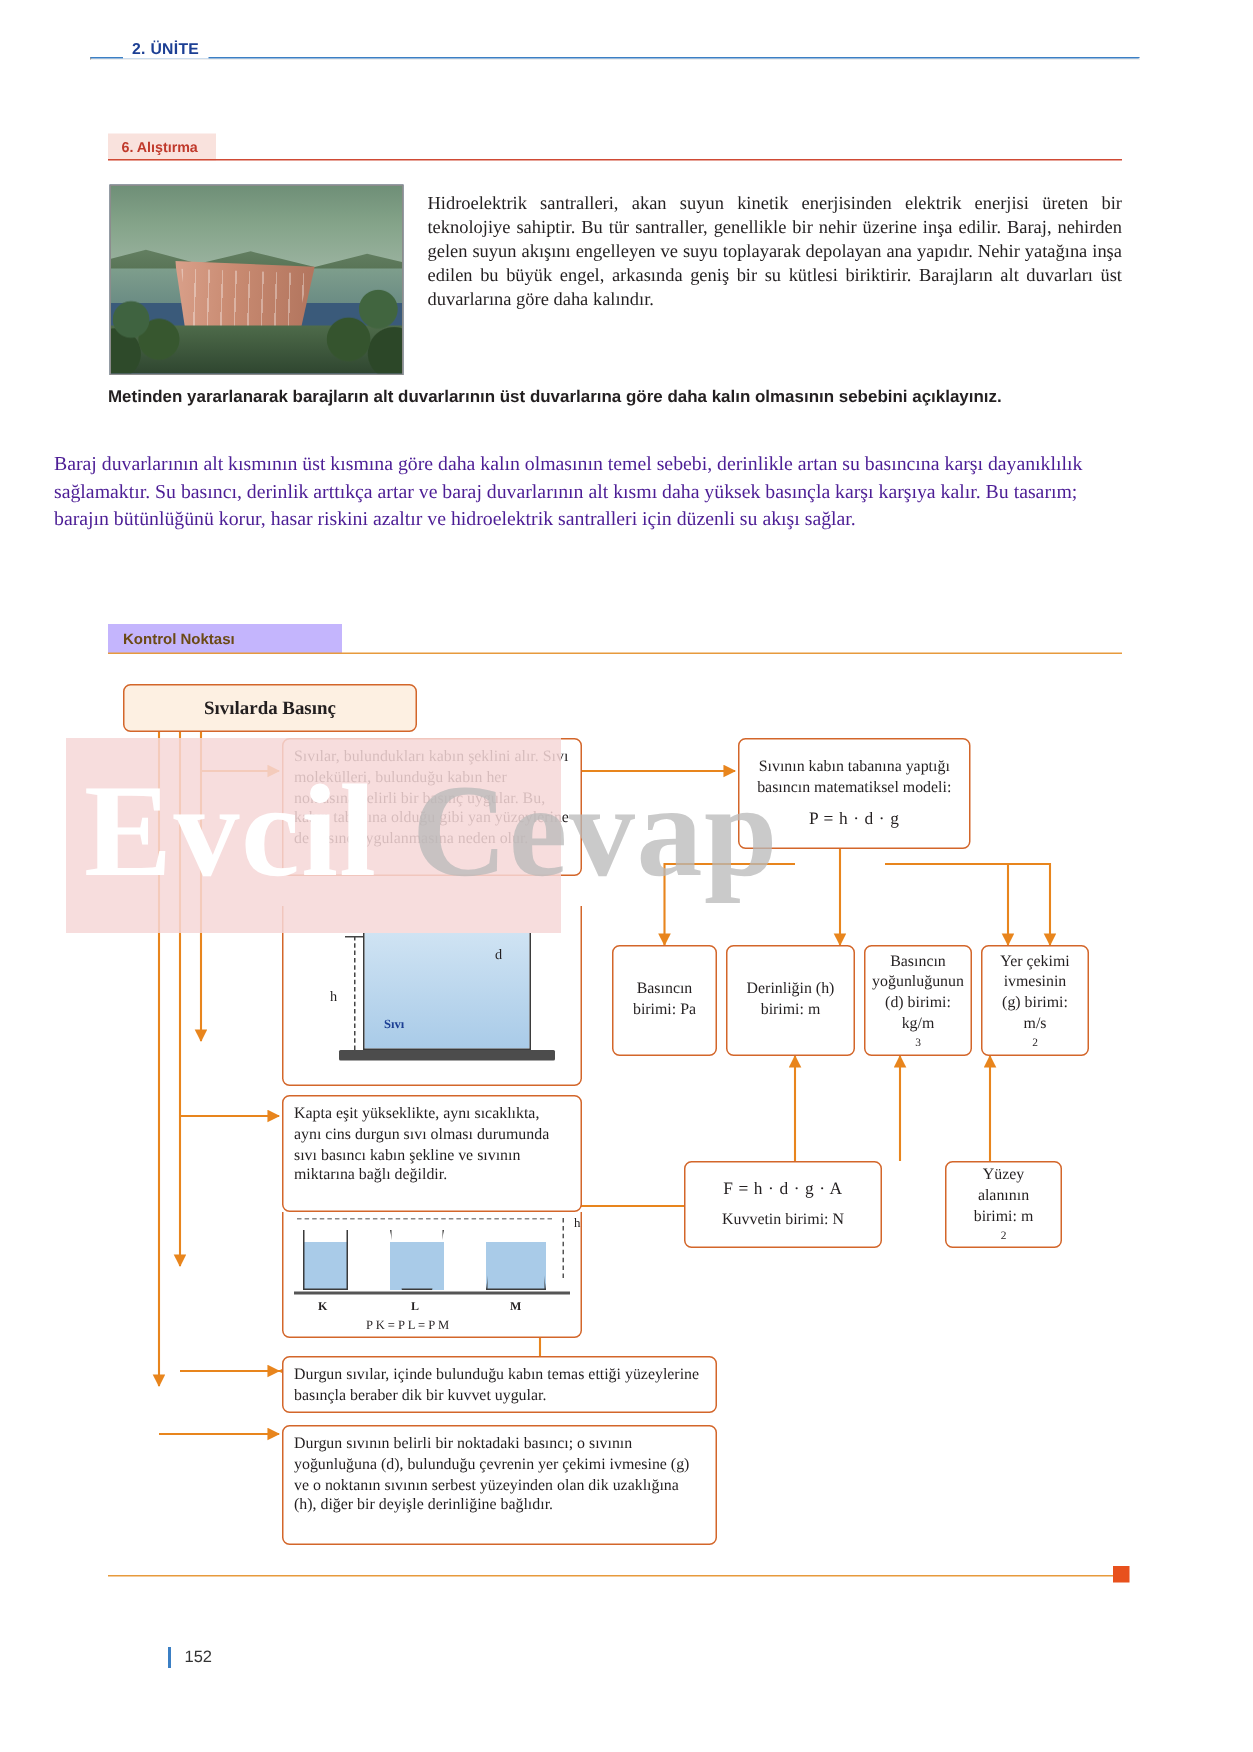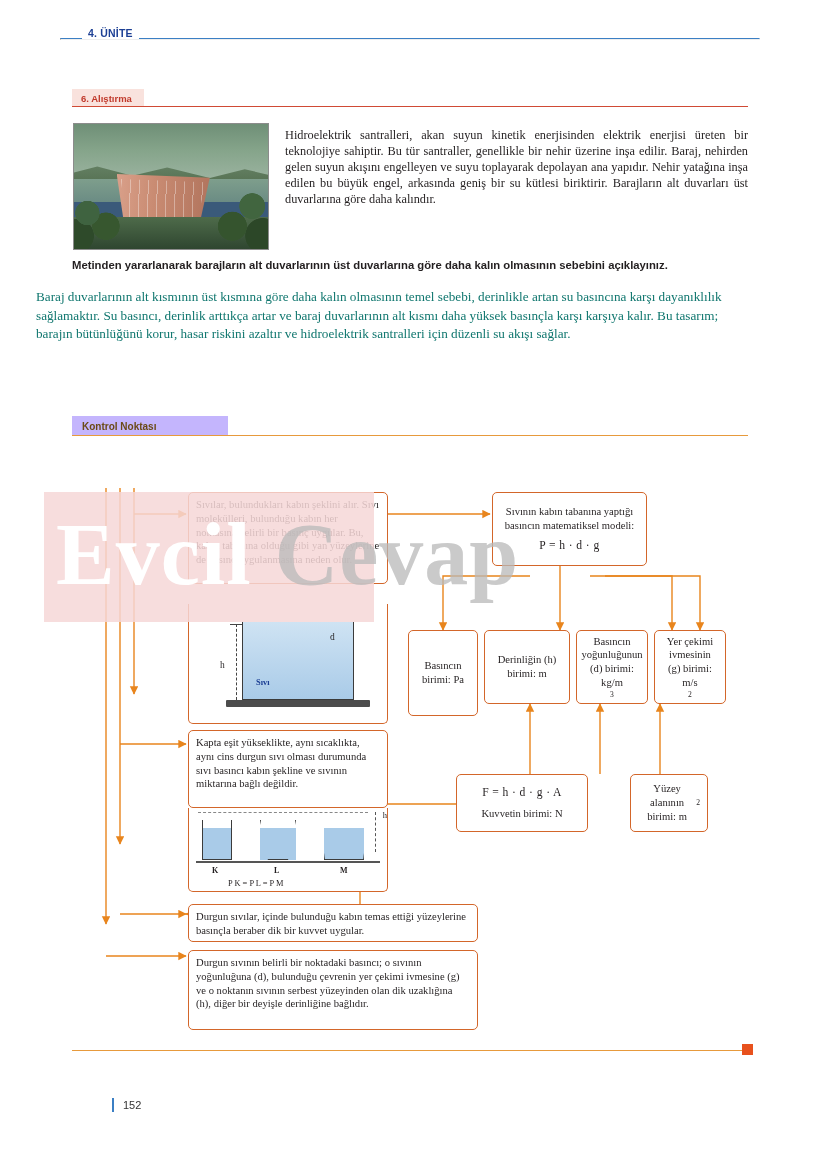--- a/index.html
+++ b/index.html
@@ -137,23 +137,23 @@
     top: 258px;
     width: 676px;
     font-family: "Liberation Sans", sans-serif;
     font-weight: bold;
     font-size: 11.3px;
     line-height: 1.38;
   }
   .answer-text {
     position: absolute;
     left: 36px;
-    top: 288px;
+    top: 300px;
     width: 712px;
-    color: #0f766e;
+    color: #4c1d95;
     font-size: 13.2px;
     line-height: 1.42;
   }
 
   
   .kn-wrap {
     position: absolute;
     left: 72px;
     top: 416px;
     width: 676px;
@@ -305,21 +305,21 @@
   .vsl { position: absolute; bottom: 16px; }
   .vsl .liq { position: absolute; bottom: 0; left: 0; right: 0; background: #a9cbe8; }
   .vsl .outline { position: absolute; inset: 0; border: 1.2px solid #3b3b3b; border-top: none; }
   .vessel-base {
     position: absolute; left: 4px; bottom: 13px; width: 184px; height: 2px; background: #555;
   }
   .vsl-name {
     position: absolute; bottom: 1px; font-size: 8px; font-weight: bold;
   }
   .vessels-eq {
-    position: absolute; left: 36px; bottom: -12px; font-size: 8.4px;
+    position: absolute; left: 52px; bottom: -12px; font-size: 8.4px;
   }
   .vessels-h {
     position: absolute; right: 1px; top: 6px; font-size: 8.6px;
   }
   .vessels-hline {
     position: absolute; right: 12px; top: 8px; width: 0; height: 40px; border-left: 1px dashed #555;
   }
   .vessels-dash {
     position: absolute; left: 6px; top: 8px; width: 170px; height: 0; border-top: 1px dashed #888;
   }
@@ -353,21 +353,21 @@
     border-left: 2px solid #3b7fc4;
     line-height: 14px;
     margin-left: 40px;
   }
 </style>
 </head>
 <body>
 
 <div class="unit-header">
   <hr class="rule">
-  <div class="unit-title">4. ÜNİTE</div>
+  <div class="unit-title">2. ÜNİTE</div>
 </div>
 
 <div class="sec-label-wrap">
   <div class="sec-label">6.  Alıştırma</div>
   <div class="sec-label-rule"></div>
 </div>
 
 <div class="dam-photo">
   <div class="water"></div>
   <div class="ridge"></div>
@@ -423,60 +423,61 @@
       <path d="M60,300 L126,300"></path>
 
       <path d="M60,470 L126,470"></path>
 
       <path d="M46,512 L126,512"></path>
 
       <path d="M396,360 L300,360 L300,470 L126,470"></path>
     </g>
   </svg>
 
+  <div class="box title center" style="left:22px; top:12px; width:196px; height:32px;">Sıvılarda Basınç</div>
 
   <div class="box" style="left:128px; top:48px; width:200px; height:92px;">Sıvılar, bulundukları kabın şeklini alır. Sıvı molekülleri, bulunduğu kabın her noktasına belirli bir basınç uygular. Bu, kabın tabanına olduğu gibi yan yüzeylerine de basınç uygulanmasına neden olur.</div>
 
   <div class="beaker-card">
     <div class="dim-line"></div>
     <div class="dim-top"></div>
     <div class="dim-bot"></div>
     <div class="beaker"></div>
     <div class="beaker-base"></div>
     <div class="beaker-label">Sıvı</div>
     <div class="beaker-d">d</div>
     <div class="beaker-h">h</div>
   </div>
   <div class="box" style="left:128px; top:160px; width:200px; height:120px; border-top:none; border-radius:0 0 5px 5px; z-index:3;"></div>
 
   <div class="box center" style="left:432px; top:48px; width:155px; height:74px; flex-direction:column;">
     <span style="display:block;">Sıvının kabın tabanına yaptığı basıncın matematiksel modeli:</span>
     <span class="mono-eq" style="display:block; margin-top:5px;">P = h · d · g</span>
   </div>
 
-  <div class="box center" style="left:348px; top:186px; width:70px; height:86px;">Basıncın birimi: Pa</div>
+  <div class="box center" style="left:348px; top:186px; width:70px; height:74px;">Basıncın birimi: Pa</div>
 
   <div class="box center" style="left:424px; top:186px; width:86px; height:74px;">Derinliğin (h) birimi: m</div>
 
   <div class="box center" style="left:516px; top:186px; width:72px; height:74px; flex-direction:column;">
     <span>Basıncın yoğunluğunun (d) birimi: kg/m</span>
       <sup>3</sup>
   </div>
 
   <div class="box center" style="left:594px; top:186px; width:72px; height:74px; flex-direction:column;">
     <span>Yer çekimi ivmesinin (g) birimi: m/s</span>
       <sup>2</sup>
   </div>
 
   <div class="box center" style="left:396px; top:330px; width:132px; height:58px; flex-direction:column;">
     <span class="mono-eq">F = h · d · g · A</span>
     <span style="margin-top:7px;">Kuvvetin birimi: N</span>
   </div>
 
-  <div class="box center" style="left:570px; top:330px; width:78px; height:58px; flex-direction:row;">
+  <div class="box center" style="left:570px; top:330px; width:78px; height:58px; flex-direction:column;">
     <span>Yüzey alanının birimi: m</span>
       <sup>2</sup>
   </div>
 
   <div class="box" style="left:128px; top:286px; width:200px; height:78px;">Kapta eşit yükseklikte, aynı sıcaklıkta, aynı cins durgun sıvı olması durumunda sıvı basıncı kabın şekline ve sıvının miktarına bağlı değildir.</div>
 
   <div class="box" style="left:128px; top:364px; width:200px; height:84px; border-top:none; border-radius:0 0 5px 5px; z-index:3;"></div>
   <div class="vessels-card">
     <div class="vessels-dash"></div>
     <div class="vessels-hline"></div>

